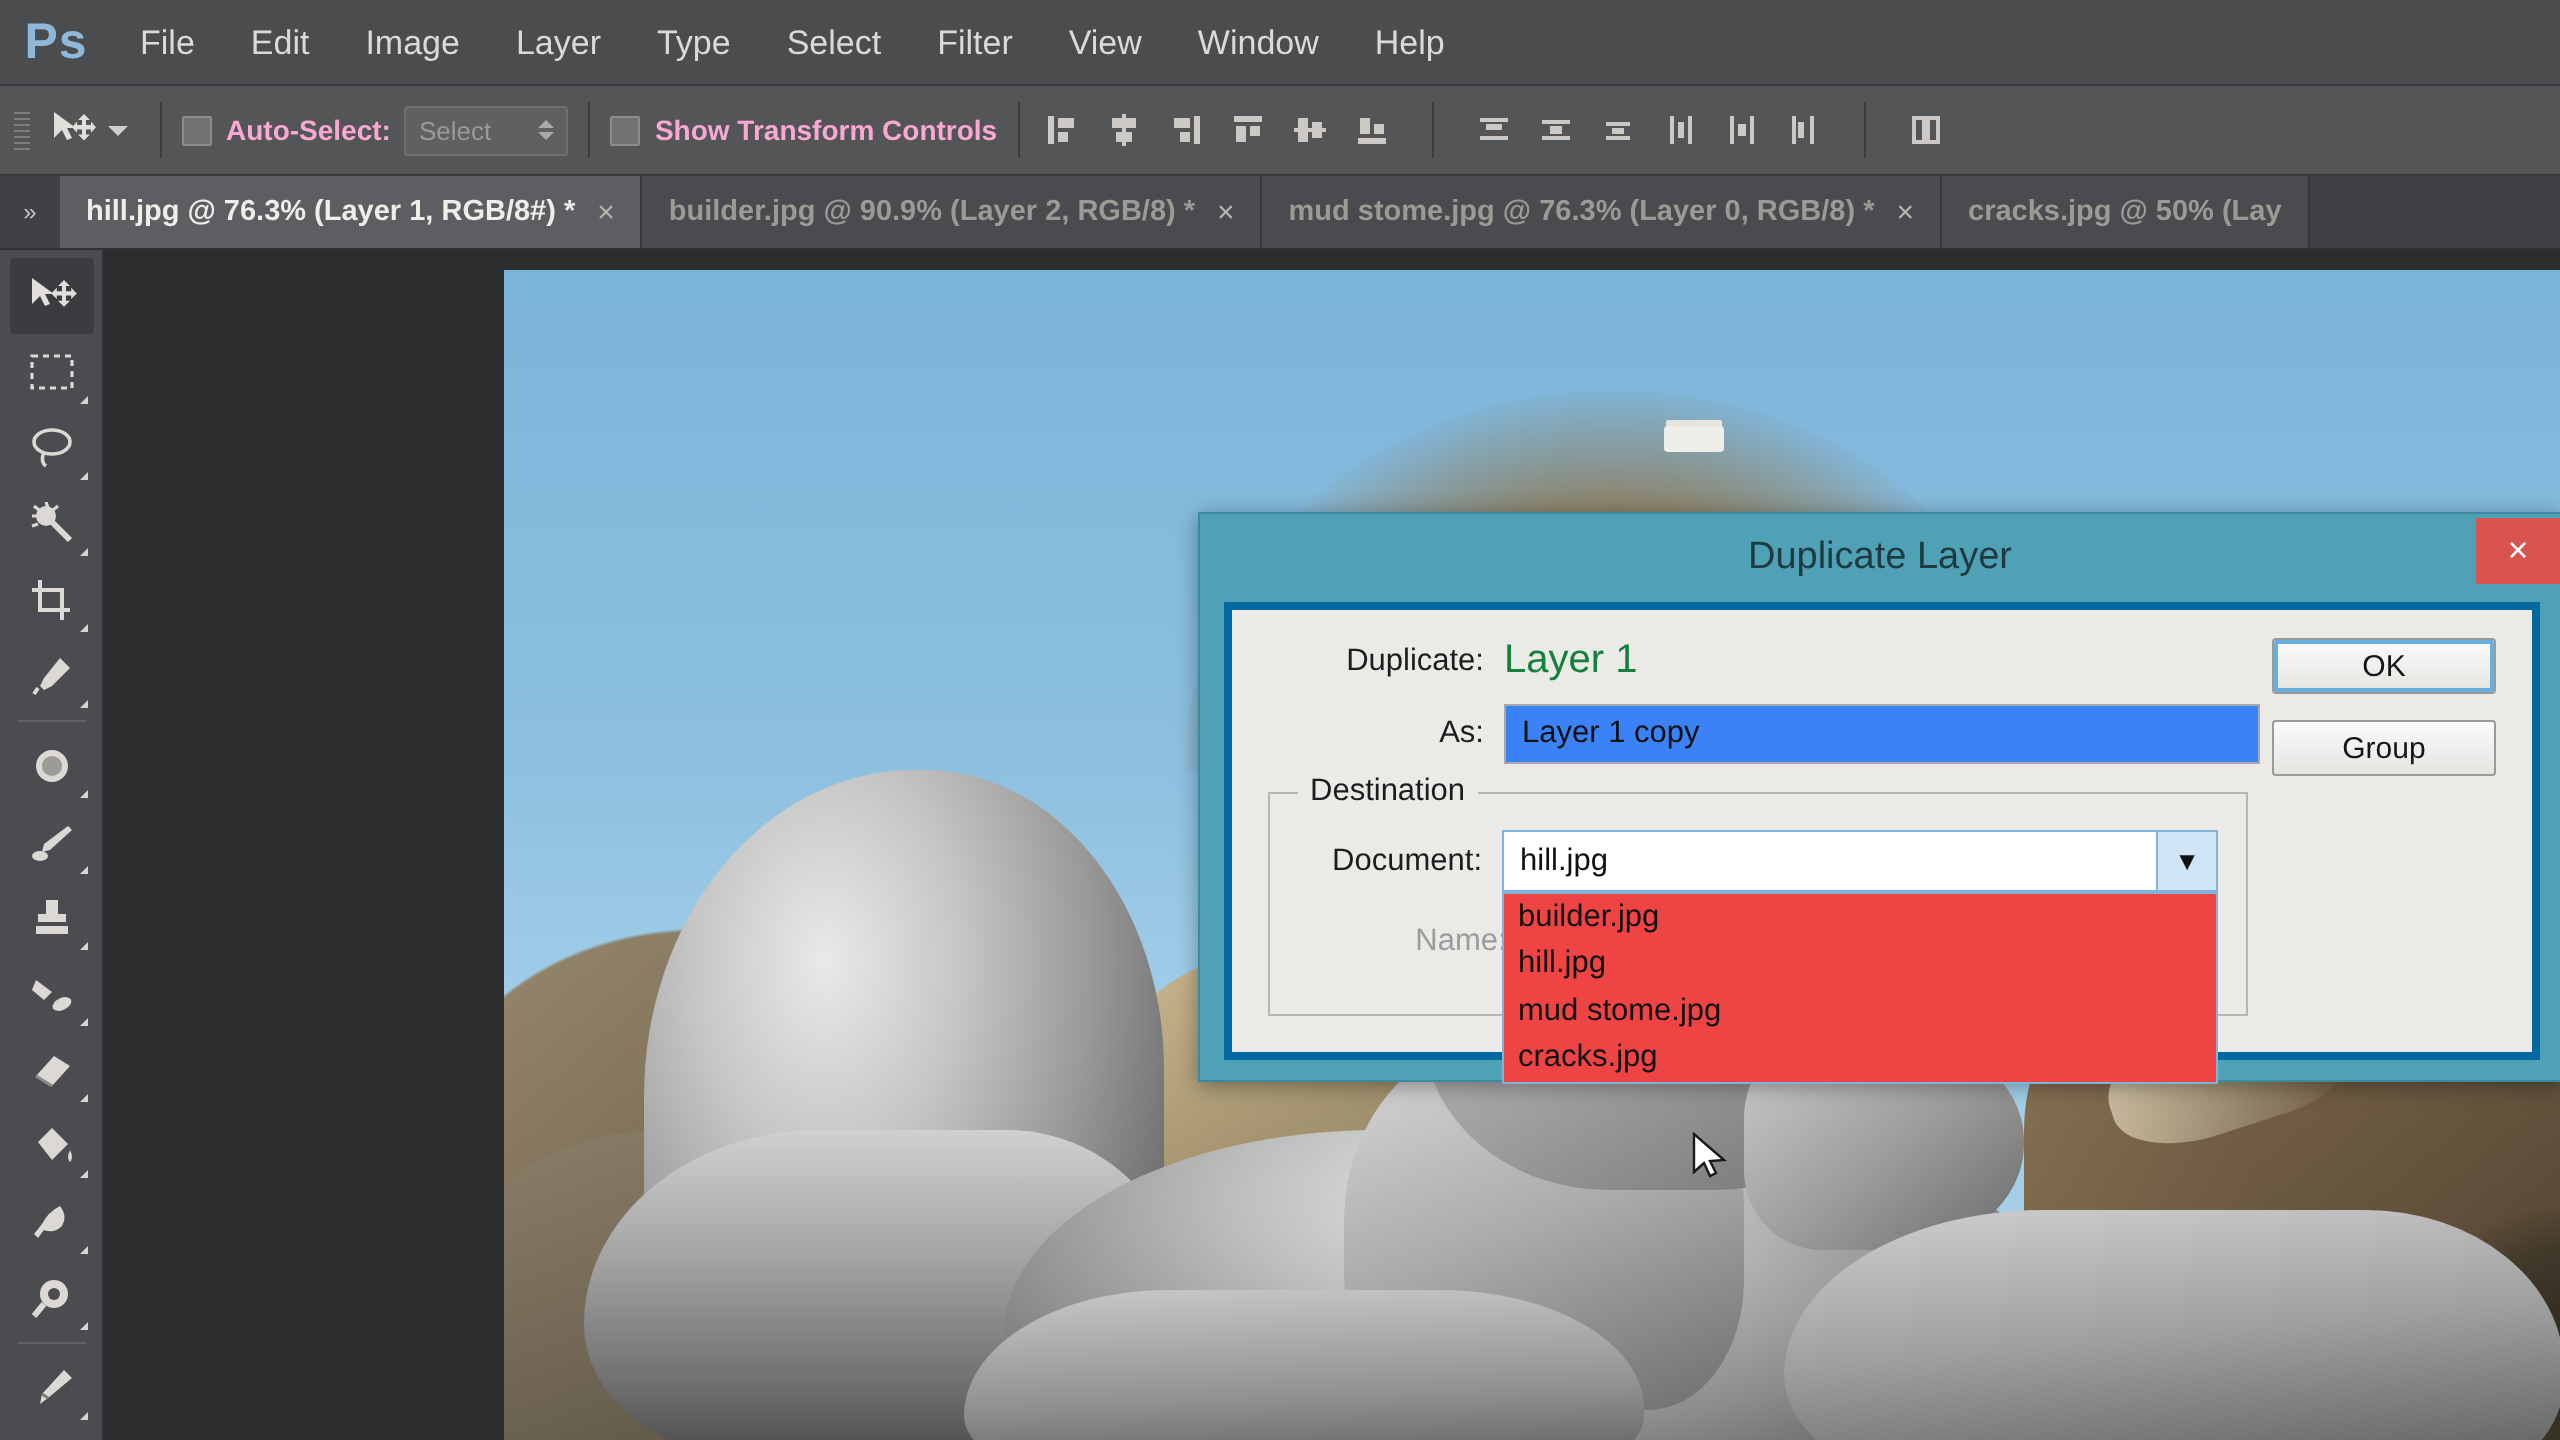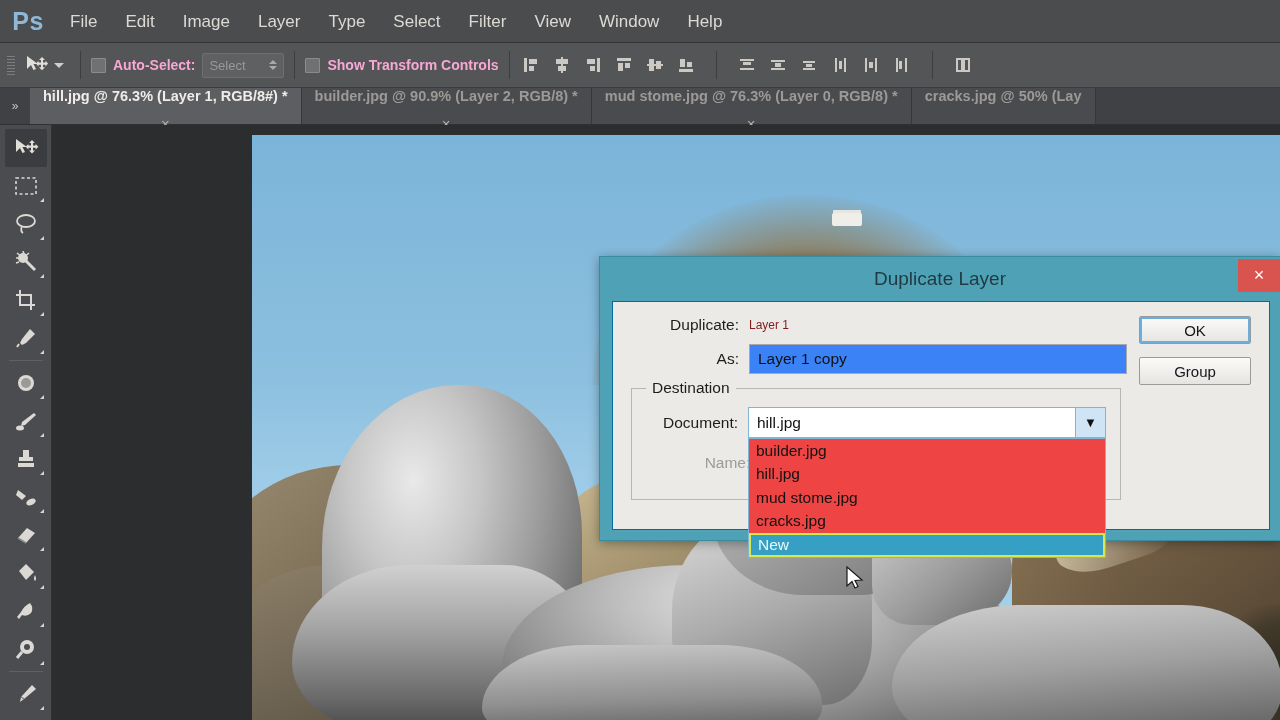--- a/index.html
+++ b/index.html
@@ -80,21 +80,20 @@
   .collapse-btn {
     width: 30px; display: flex; align-items: center; justify-content: center;
     background: #3f4144; color: #c9c5c0; font-size: 12px;
   }
   .tab {
     display: flex; align-items: center; gap: 11px;
     padding: 0 13px;
     background: #494b4e; color: #9d9a96;
     font-size: 14.5px; font-weight: bold; white-space: nowrap;
     border-right: 1px solid #35373a;
-    flex-direction: column;
   }
   .tab.active { background: #5c5e61; color: #f0ece7; }
   .tab-close { font-size: 15px; color: #b7b3ae; font-weight: normal; }
 
   
   .toolbar {
     position: absolute; left: 0; top: 125px; width: 52px; height: 595px;
     background: #4a4c4f;
     border-right: 1px solid #303234;
     display: flex; flex-direction: column; align-items: center;
@@ -247,30 +246,30 @@
     position: absolute; right: 0; top: 2px;
     width: 42px; height: 33px;
     background: #d9534f; color: #fff;
     display: flex; align-items: center; justify-content: center;
     font-size: 18px;
   }
   .dlg-body {
     position: absolute; left: 12px; top: 44px;
     width: 658px; height: 229px;
     background: #eceae7;
-    border: 1px solid #0369a1;
+    border: 4px solid #0369a1;
     padding: 14px 18px 0 18px;
   }
   .row { display: flex; align-items: center; margin-bottom: 10px; }
   .row-label {
     width: 118px; text-align: right; padding-right: 10px;
     font-size: 15.5px; color: #1d1d1d;
   }
   .row-label.muted { color: #9c9c9c; }
-  .static-val { font-size: 12px; color: #7f1d1d; }
+  .static-val { font-size: 20px; color: #15803d; }
   .text-input {
     width: 378px; height: 30px;
     background: #3b82f6; border: 1px solid #a9a9a9;
     padding: 0 8px; font-size: 15.5px; color: #111;
     display: flex; align-items: center;
   }
   .btn {
     width: 112px; height: 28px;
     background: linear-gradient(#fbfbfa, #e6e4e1);
     border: 1px solid #9a9a9a; border-radius: 2px;
@@ -659,21 +658,20 @@
           <span class="combo-wrap">
             <span class="combo">
               <span>hill.jpg</span>
               <span class="combo-arrow">▼</span>
             </span>
             <span class="dropdown">
               <span class="dd-item">builder.jpg</span>
               <span class="dd-item">hill.jpg</span>
               <span class="dd-item">mud stome.jpg</span>
               <span class="dd-item">cracks.jpg</span>
-              <span class="dd-item highlight">New</span>
             </span>
           </span>
         </div>
 
         <div class="row">
           <span class="row-label muted">Name:</span>
           <span class="name-input"></span>
         </div>
       </div>
 

